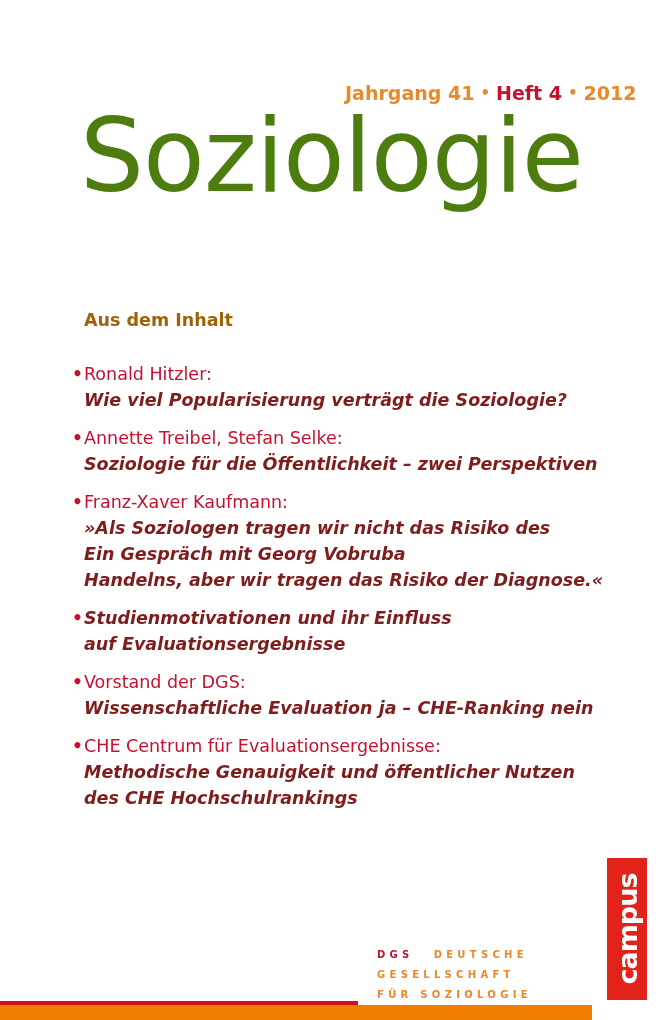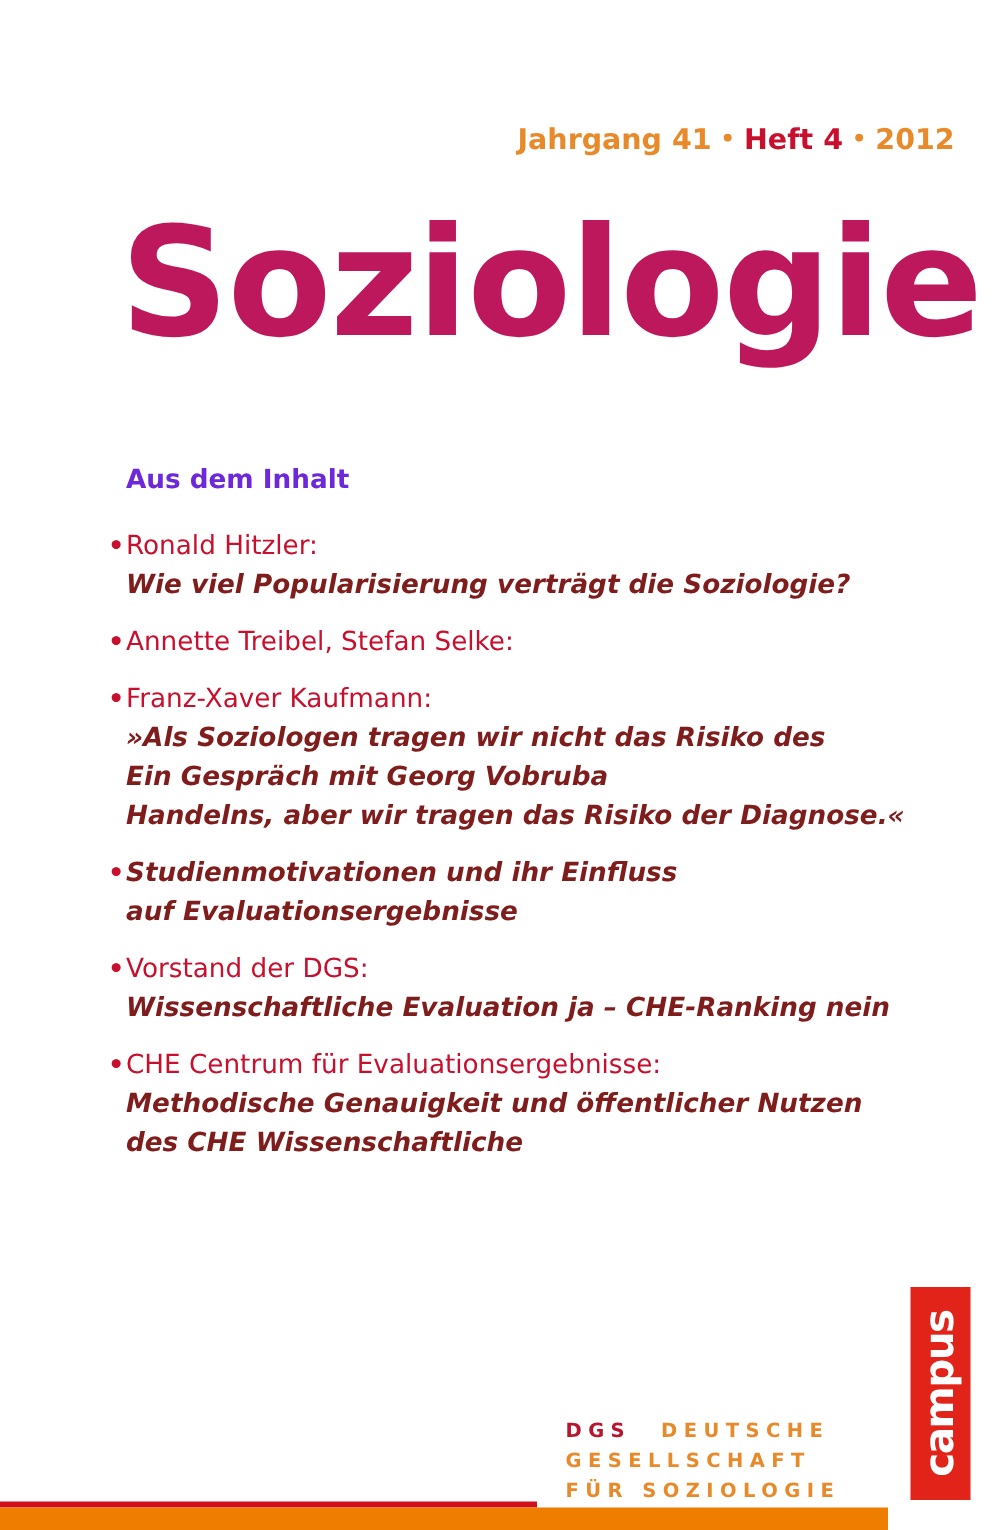--- a/index.html
+++ b/index.html
@@ -11,32 +11,32 @@
   .issue-line {
     position: absolute; left: 345px; top: 82px;
     font-family: "DejaVu Sans", sans-serif;
     font-size: 19px; font-weight: bold; letter-spacing: 0px;
     white-space: nowrap;
   }
   .issue-line .orange { color: #e8892a; }
   .issue-line .crimson { color: #c8102e; }
   .issue-line .dot { color: #e8892a; margin: 0 6px; font-size: 15px; vertical-align: 2px; }
   .title {
-    position: absolute; left: 80px; top: 128px;
+    position: absolute; left: 80px; top: 96px;
     font-family: "DejaVu Sans", sans-serif;
-    font-size: 101px; line-height: 120px; color: #be185d;
-    letter-spacing: -1px; white-space: nowrap; font-weight: bold;
+    font-size: 101px; line-height: 120px; color: #4d7c0f;
+    letter-spacing: -1px; white-space: nowrap; font-weight: normal;
   }
   .contents {
     position: absolute; left: 72px; top: 307px; width: 520px;
     font-family: "DejaVu Sans", sans-serif;
   }
   .contents-heading {
-    color: #6d28d9; font-weight: bold; font-size: 17.5px; line-height: 26px;
-    margin-left: 12px; margin-bottom: 18px;
+    color: #a16207; font-weight: bold; font-size: 17.5px; line-height: 26px;
+    margin-left: 12px; margin-bottom: 28px;
   }
   .item { margin-bottom: 12px; position: relative; padding-left: 12px; }
   .bullet {
     position: absolute; left: 0; top: 0; color: #c8102e; font-weight: bold;
     font-size: 17px; line-height: 26px;
   }
   .author {
     color: #c8102e; font-weight: normal; font-size: 17.5px; line-height: 26px;
     white-space: nowrap;
   }
@@ -50,21 +50,21 @@
   }
   .campus-text {
     position: absolute; left: 50%; top: 50%;
     transform: translate(-50%, -50%) rotate(-90deg);
     color: #ffffff; font-family: "DejaVu Sans", sans-serif; font-weight: bold;
     font-size: 27px; letter-spacing: -1px; white-space: nowrap;
   }
   .dgs {
     position: absolute; left: 377px; top: 945px;
     font-family: "DejaVu Sans", sans-serif; font-weight: bold;
-    font-size: 13px; line-height: 20px; letter-spacing: 4.3px;
+    font-size: 10px; line-height: 20px; letter-spacing: 4.3px;
     color: #e8892a; white-space: nowrap;
   }
   .dgs .dgs-abbr { color: #b5172f; margin-right: 20px; }
   .red-line {
     position: absolute; left: 0; top: 1001px; width: 358px; height: 4px; background: #d2101c;
   }
   .orange-bar {
     position: absolute; left: 0; top: 1005px; width: 592px; height: 15px; background: #ee7d00;
   }
 </style>
@@ -82,20 +82,21 @@
 
   <div class="item">
     <span class="bullet">•</span>
     <div class="author">Ronald Hitzler:</div>
     <div class="work-title">Wie viel Popularisierung verträgt die Soziologie?</div>
   </div>
 
   <div class="item">
     <span class="bullet">•</span>
     <div class="author">Annette Treibel, Stefan Selke:</div>
+    <div class="work-title">Soziologie für die Öffentlichkeit – zwei Perspektiven</div>
   </div>
 
   <div class="item">
     <span class="bullet">•</span>
     <div class="author">Franz-Xaver Kaufmann:</div>
     <div class="work-title">»Als Soziologen tragen wir nicht das Risiko des</div>
     <div class="work-title">Ein Gespräch mit Georg Vobruba</div>
     <div class="work-title">Handelns, aber wir tragen das Risiko der Diagnose.«</div>
   </div>
 
@@ -108,21 +109,21 @@
   <div class="item">
     <span class="bullet">•</span>
     <div class="author">Vorstand der DGS:</div>
     <div class="work-title">Wissenschaftliche Evaluation ja – CHE-Ranking nein</div>
   </div>
 
   <div class="item">
     <span class="bullet">•</span>
     <div class="author">CHE Centrum für Evaluationsergebnisse:</div>
     <div class="work-title">Methodische Genauigkeit und öffentlicher Nutzen</div>
-    <div class="work-title">des CHE Wissenschaftliche</div>
+    <div class="work-title">des CHE Hochschulrankings</div>
   </div>
 </div>
 
 <div class="campus-box">
   <span class="campus-text">campus</span>
 </div>
 
 <div class="dgs">
   <div><span class="dgs-abbr">DGS</span><span>DEUTSCHE</span></div>
   <div>GESELLSCHAFT</div>

